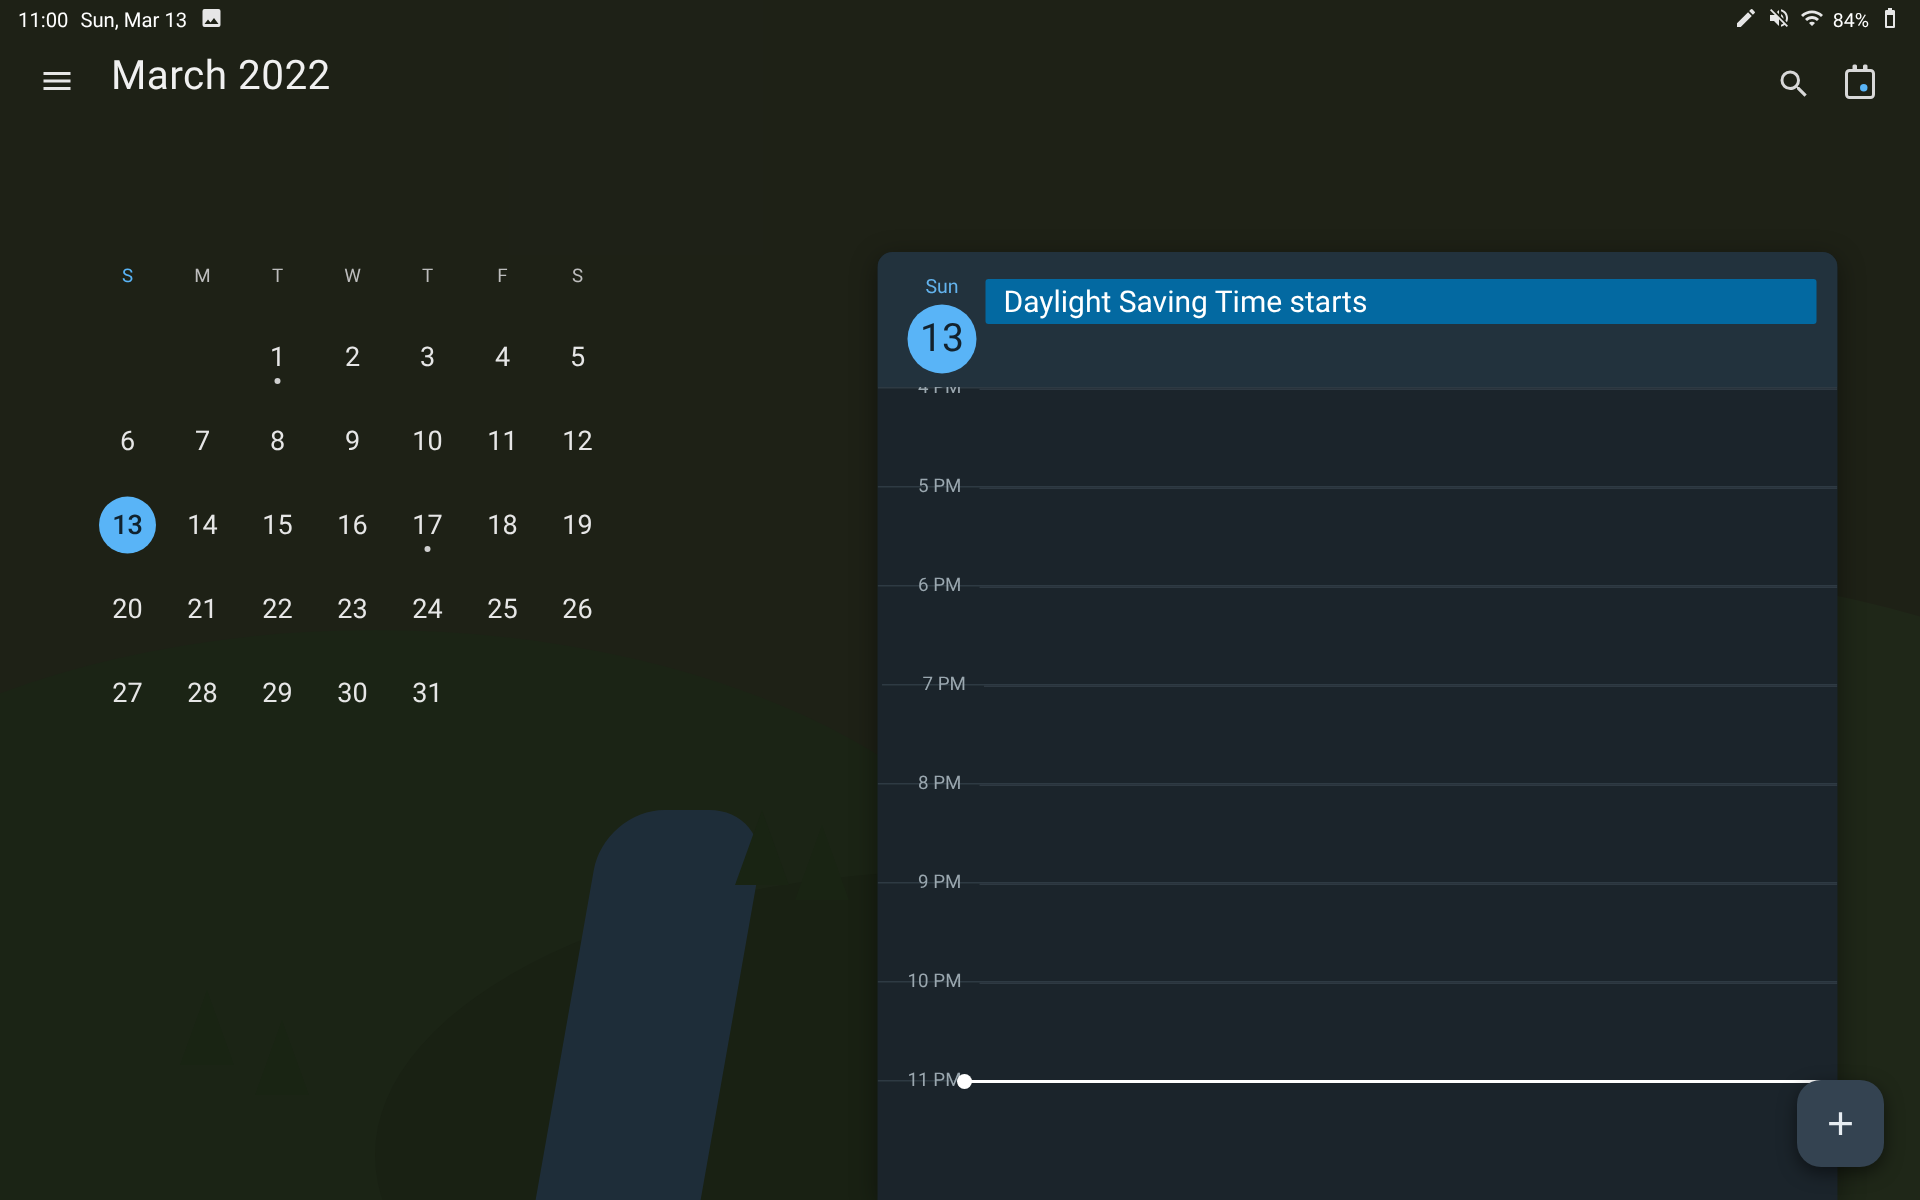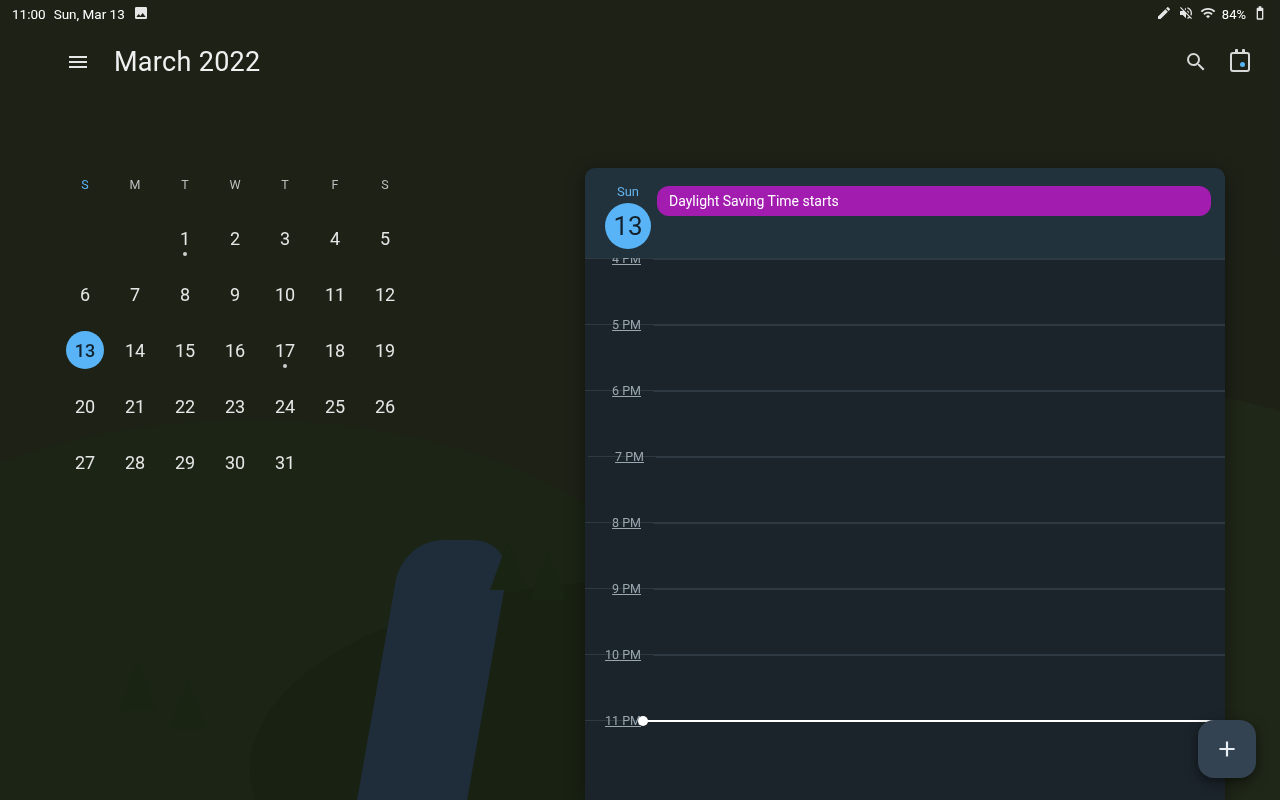--- a/index.html
+++ b/index.html
@@ -29,21 +29,21 @@
     padding:0 12px; color:#fff; font-size:13.5px; z-index:10;
   }
   .statusbar .left { display:flex; align-items:center; gap:8px; }
   .statusbar .right { display:flex; align-items:center; gap:6px; }
   .statusbar svg { width:16px; height:16px; fill:#e6e6e6; }
   .batt-txt{font-size:13px;}
 
   
   .appbar {
     position:absolute; top:34px; left:0; right:0; height:56px;
-    display:flex; align-items:center; padding:0 18px; z-index:10;margin-left:40px;
+    display:flex; padding:0 18px; z-index:10;
   }
   .hamburger { width:40px; height:40px; display:flex; align-items:center; justify-content:center; cursor:pointer; }
   .hamburger svg{width:24px;height:24px;fill:#e6e6e6;}
   .title { margin-left:16px; color:#f0f0f0; font-size:27px; font-weight:400; letter-spacing:.3px; }
   .appbar .spacer{flex:1;}
   .iconbtn { width:44px; height:44px; display:flex; align-items:center; justify-content:center; cursor:pointer;}
   .iconbtn svg{width:24px;height:24px;fill:#d8d8d8;}
   .today-icon{position:relative;}
   .today-icon .box{width:20px;height:20px;border:2px solid #d8d8d8;border-radius:3px;position:relative;}
   .today-icon .box::before{content:"";position:absolute;top:-5px;left:3px;width:3px;height:5px;background:#d8d8d8;border-radius:1px;}
@@ -70,31 +70,31 @@
     background:#1b242b; border-radius:10px 10px 0 0; z-index:6; overflow:hidden;
     box-shadow:0 4px 18px rgba(0,0,0,0.4);
   }
   .daypanel .header{
     height:90px; background:#22323d; display:flex; align-items:flex-start; padding:16px 14px 0 14px; 
   }
   .daycol{ width:58px; text-align:center;}
   .daycol .lbl{ font-size:13px; color:#63b3ed; margin-bottom:4px;}
   .daycol .num{ width:46px; height:46px; margin:0 auto; background:#59b4f7; color:#13222d; border-radius:50%; display:flex; align-items:center; justify-content:center; font-size:26px; font-weight:400;}
   .eventchip{
-    flex:1; background:#a21caf; color:#fff; border-radius:12px; padding:6px 12px; font-size:14px; margin-top:2px;
+    flex:1; background:#0369a1; color:#fff; border-radius:2px; padding:6px 12px; font-size:20px; margin-top:2px;
     height:30px; display:flex; align-items:center;
   }
   .timegrid{
     position:absolute; top:90px; left:0; right:0; bottom:0; overflow:hidden;
   }
   .timegrid .row{
     height:66px; border-top:1px solid #2e3a43; position:relative;
   }
   .timegrid .label{
-    position:absolute; left:0; width:64px; text-align:right; top:-8px; font-size:12.5px; color:#9aa7af; padding-right:8px;text-decoration:underline;
+    position:absolute; left:0; width:64px; text-align:right; top:-8px; font-size:12.5px; color:#9aa7af; padding-right:8px;
   }
   .timegrid .line{ position:absolute; left:68px; right:0; top:0; height:1px; background:#2e3942;}
   .nowline{ position:absolute; left:58px; right:0; height:2px; background:#fff; }
   .nowline::before{content:"";position:absolute;left:-5px;top:-4px;width:10px;height:10px;background:#fff;border-radius:50%;}
 
   
   .fab{
     position:absolute; right:24px; bottom:22px; width:58px; height:58px; border-radius:16px;
     background:#344351; display:flex; align-items:center; justify-content:center; z-index:20;
     box-shadow:0 4px 12px rgba(0,0,0,0.5); cursor:pointer;

